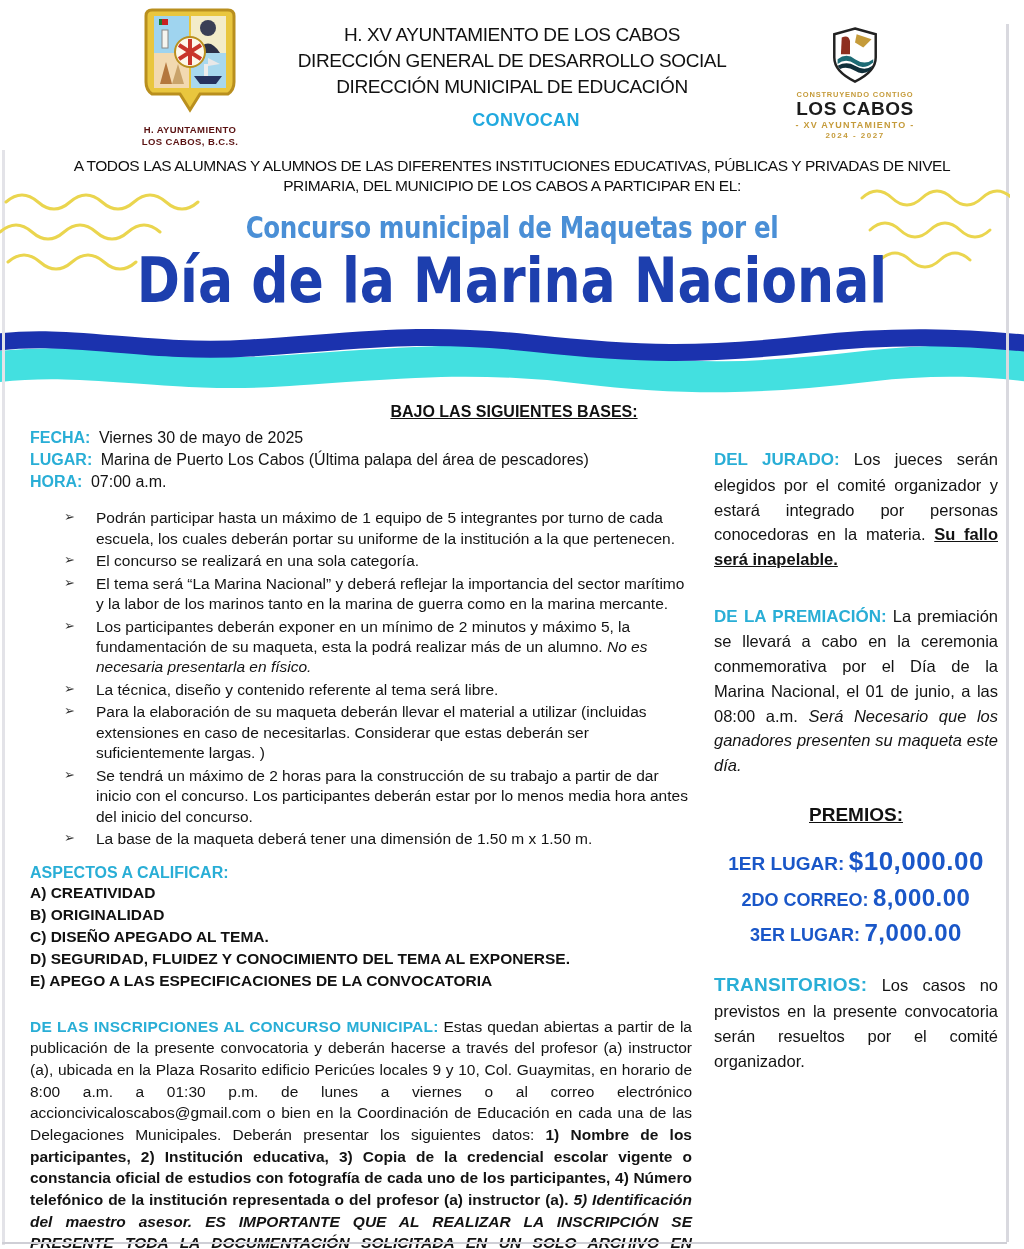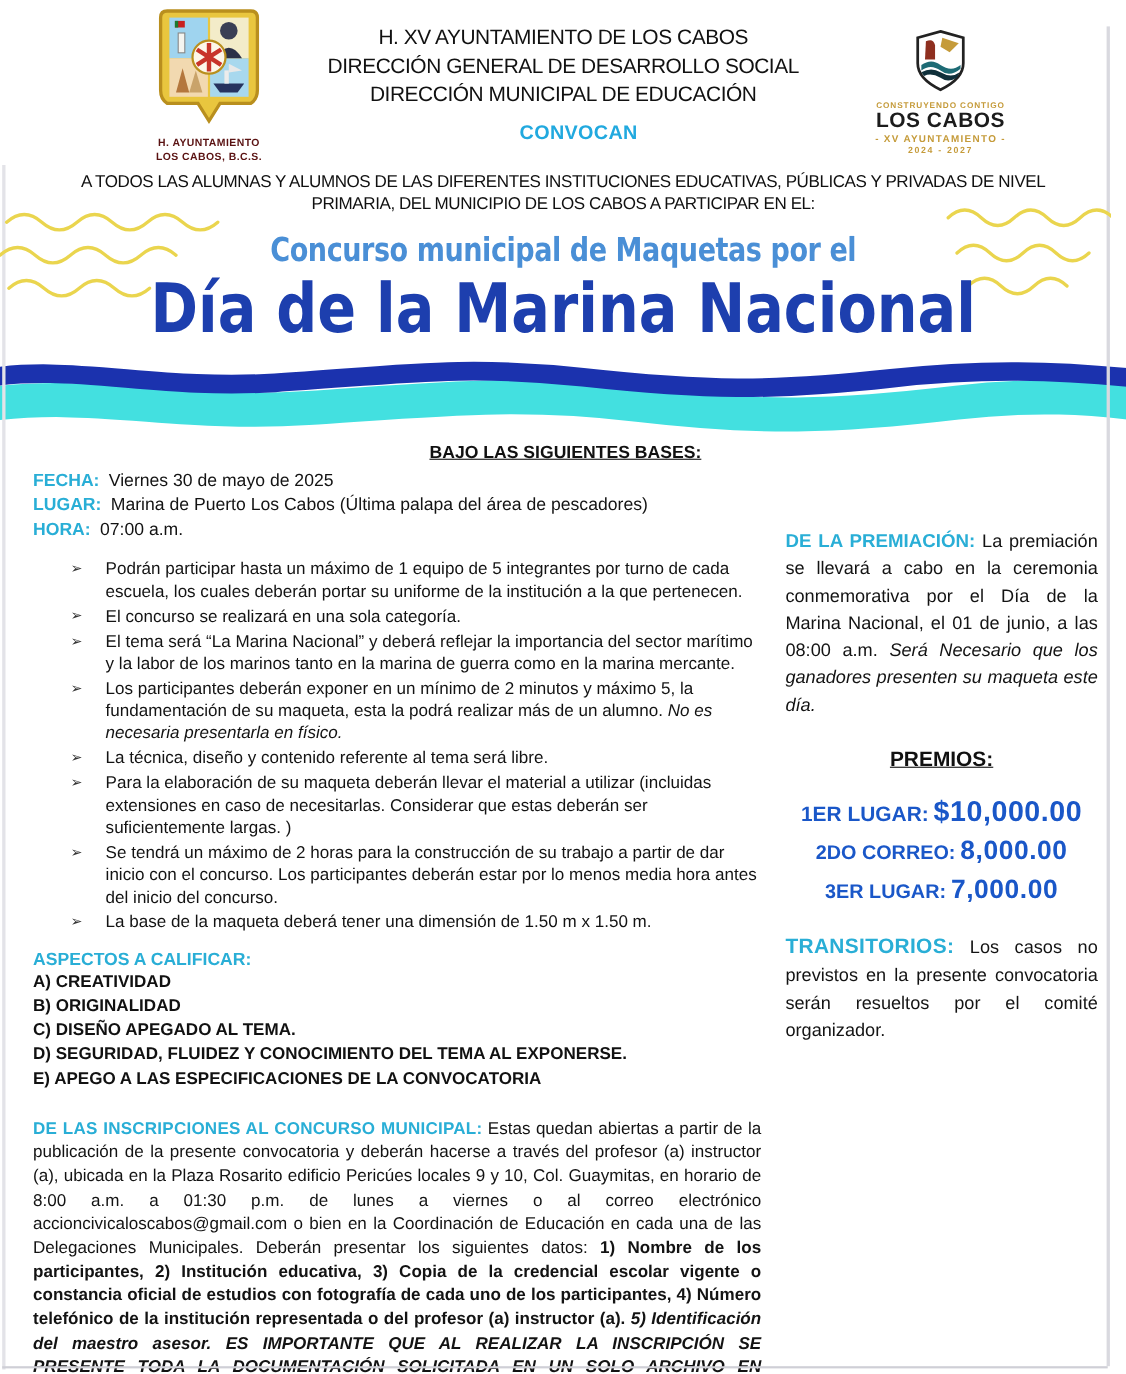--- a/index.html
+++ b/index.html
@@ -230,20 +230,25 @@
         <span class="cyan">DE LAS INSCRIPCIONES AL CONCURSO MUNICIPAL:</span>
         <span> Estas quedan abiertas a partir de la publicación de la presente convocatoria y deberán hacerse a través del profesor (a) instructor (a), ubicada en la Plaza Rosarito edificio Pericúes locales 9 y 10, Col. Guaymitas, en horario de 8:00 a.m. a 01:30 p.m. de lunes a viernes o al correo electrónico accioncivicaloscabos@gmail.com o bien en la Coordinación de Educación en cada una de las Delegaciones Municipales. Deberán presentar los siguientes datos: </span>
         <span class="b">1) Nombre de los participantes, 2) Institución educativa, 3) Copia de la credencial escolar vigente o constancia oficial de estudios con fotografía de cada uno de los participantes, 4) Número telefónico de la institución representada o del profesor (a) instructor (a). </span>
         <span class="bi">5) Identificación del maestro asesor. ES IMPORTANTE QUE AL REALIZAR LA INSCRIPCIÓN SE PRESENTE TODA LA DOCUMENTACIÓN SOLICITADA EN UN SOLO ARCHIVO EN FORMATO PDF, NO DENTRO DEL CUERPO DEL CORREO. DE NO SER ASÍ, NO SE HARÁ VÁLIDA.</span>
       </p>
 
     </div>
 
     <div class="col-right">
 
+      <p class="rc-par">
+        <span class="cyan">DEL JURADO:</span>
+        <span> Los jueces serán elegidos por el comité organizador y estará integrado por personas conocedoras en la materia. </span>
+        <span class="ul-b">Su fallo será inapelable.</span>
+      </p>
 
       <p class="rc-par premiacion">
         <span class="cyan">DE LA PREMIACIÓN:</span>
         <span> La premiación se llevará a cabo en la ceremonia conmemorativa por el Día de la Marina Nacional, el 01 de junio, a las 08:00 a.m. </span>
         <span class="it">Será Necesario que los ganadores presenten su maqueta este día.</span>
       </p>
 
       <div class="premios-heading">
         <span>PREMIOS:</span>
       </div>

